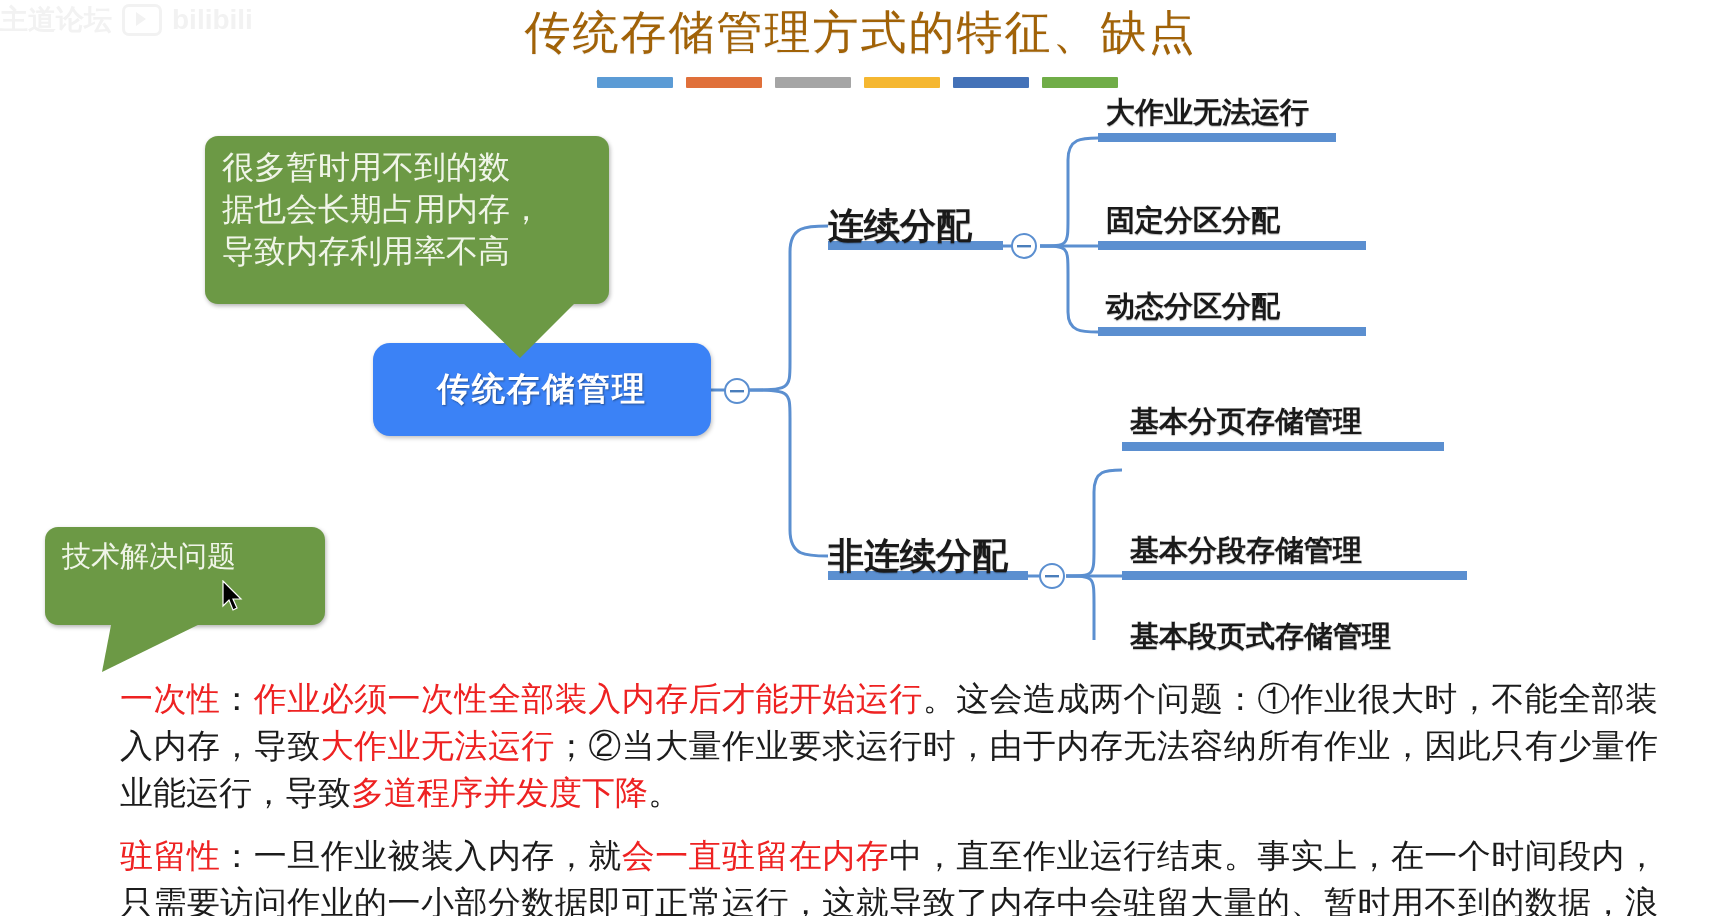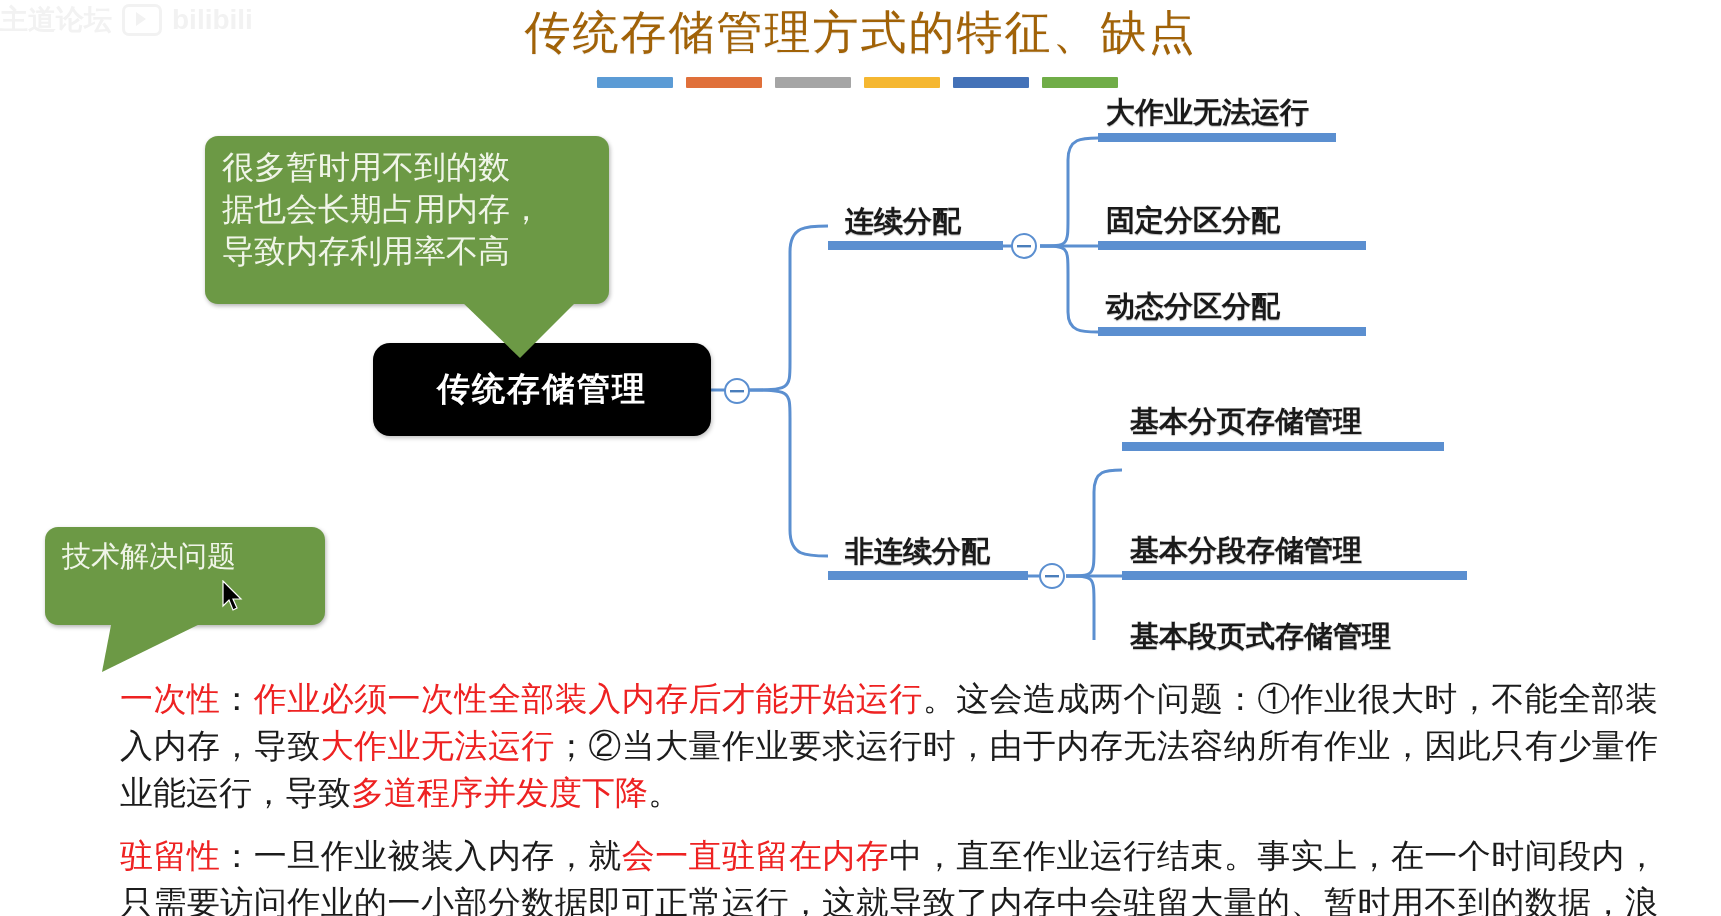--- a/index.html
+++ b/index.html
@@ -41,25 +41,25 @@
   #title-bars i{display:block;width:76px;height:11px;border-radius:1px;}
   
   #mindmap{position:absolute;left:0;top:100px;width:1721px;height:540px;}
   #mindmap svg{position:absolute;left:0;top:0;}
   .node-label{
     position:absolute;white-space:nowrap;
     font-family:"Liberation Sans","DejaVu Sans",sans-serif;
     font-weight:bold;color:#1a1a1a;
     text-shadow:0 1px 1px rgba(0,0,0,.25);
   }
-  .l2{font-size:29px;margin-left:17px;}
+  .l2{font-size:36px;}
   .l2b{font-size:29px;}
   #root-node{
     position:absolute;left:373px;top:243px;width:338px;height:93px;
-    background:#000000;border-radius:17px;
+    background:#3b82f6;border-radius:17px;
     box-shadow:1px 2px 4px rgba(0,0,0,.25);
     display:flex;align-items:center;justify-content:center;
   }
   #root-node span{
     color:#ffffff;font-size:33px;font-weight:bold;letter-spacing:2px;
     font-family:"Liberation Sans","DejaVu Sans",sans-serif;
     text-shadow:1px 1px 2px rgba(0,0,0,.4);
   }
   
   .callout{

